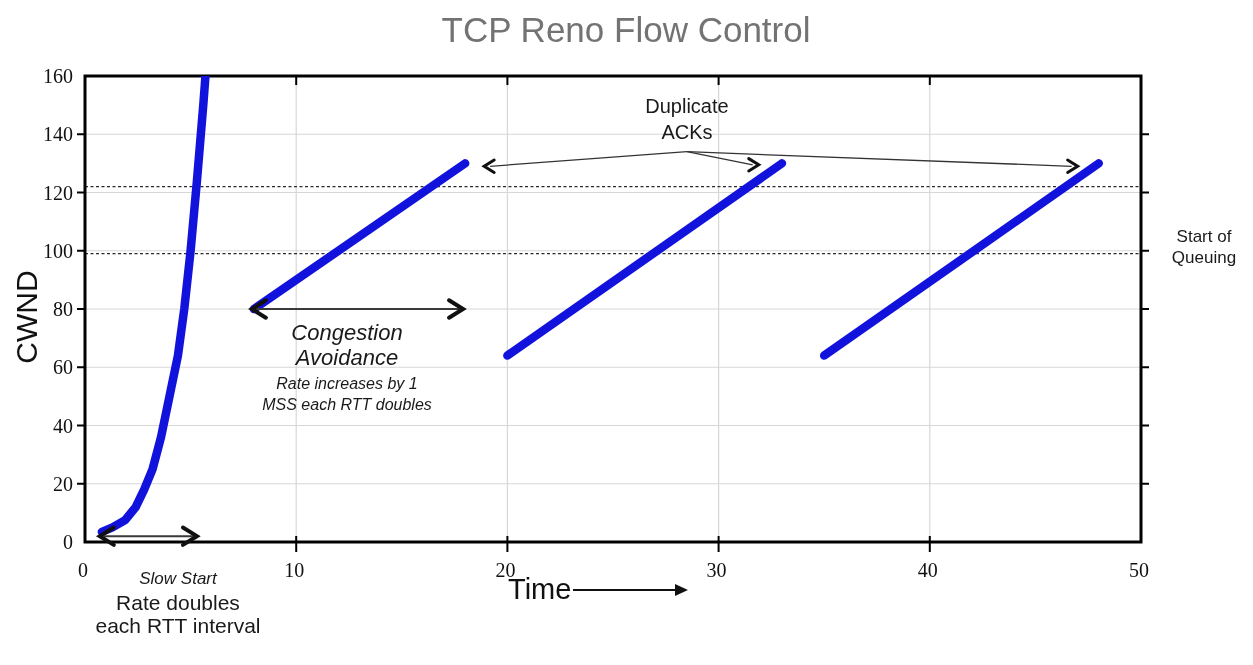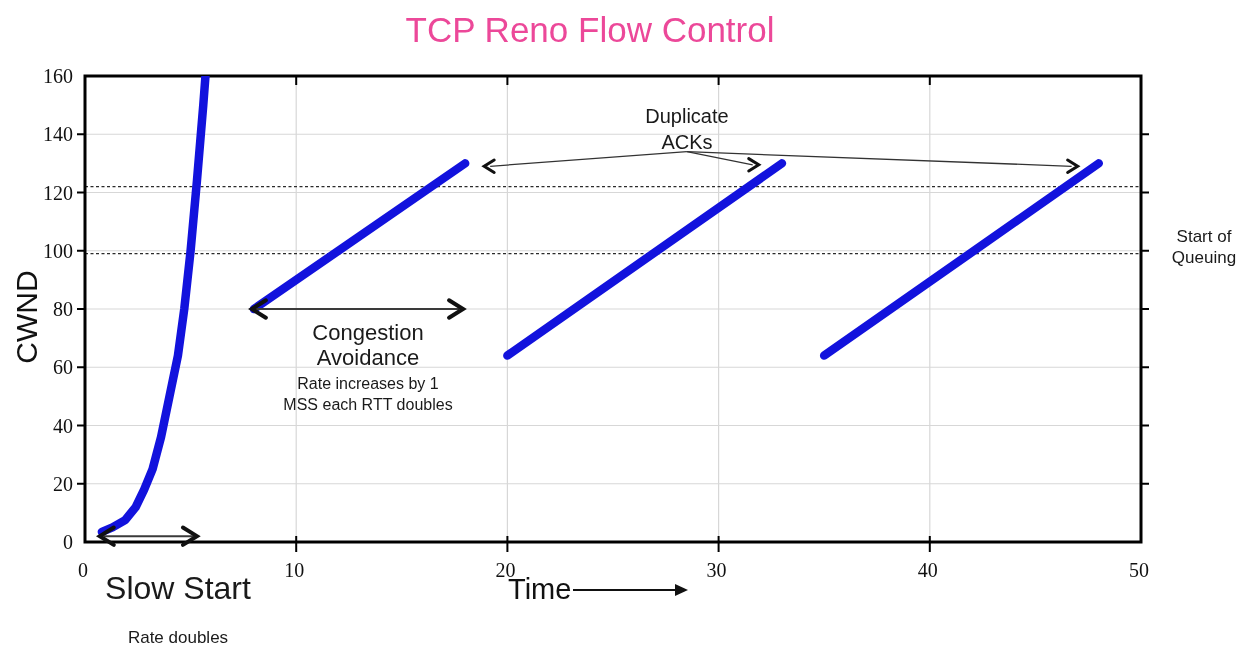--- a/index.html
+++ b/index.html
@@ -1,34 +1,34 @@
 <!DOCTYPE html>
 <html><head>
 <meta charset="utf-8">
 <style>
   html,body{margin:0;padding:0;background:#fff;}
   #stage{position:relative;width:1253px;height:665px;background:#fff;overflow:hidden;
          font-family:"Liberation Sans",sans-serif;color:#1a1a1a;}
   #plot-svg{position:absolute;left:0;top:0;}
   .chart-title{position:absolute;left:0;top:10px;width:1180px;text-align:center;
-               font-size:35px;color:#ec4899;}
+               font-size:35px;color:#737373;padding-left:36px;}
   .y-axis-title{position:absolute;left:-28px;top:300px;width:110px;text-align:center;
                 font-size:30px;color:#111;transform:rotate(-90deg);transform-origin:center;}
   .x-axis-title{position:absolute;left:508px;top:573px;font-size:29px;color:#111;
                 display:flex;align-items:center;}
   .ann{position:absolute;text-align:center;line-height:1.25;}
   .ann .hd{display:block;}
   .ann .ln{display:block;}
   .ann-slow{left:78px;top:568px;width:200px;}
-  .ann-slow .hd{font-size:32px;margin-bottom:18px;}
-  .ann-slow .ln{font-size:17px;line-height:23px;}
-  .ann-ca{left:273px;top:320px;width:190px;}
+  .ann-slow .hd{font-size:17px;margin-bottom:2px;font-style:italic;}
+  .ann-slow .ln{font-size:21px;line-height:23px;}
+  .ann-ca{left:252px;top:320px;width:190px;font-style:italic;}
   .ann-ca .hd{font-size:22px;line-height:25px;margin-bottom:3px;}
   .ann-ca .ln{font-size:16px;line-height:21px;}
-  .ann-dup{left:637px;top:93px;width:100px;font-size:20px;line-height:26px;margin-top:10px;}
+  .ann-dup{left:637px;top:93px;width:100px;font-size:20px;line-height:26px;}
   .ref-label{position:absolute;width:104px;text-align:center;font-size:17px;line-height:21px;}
   .ref-label.q-sat{left:1149px;top:153px;}
   .ref-label.q-start{left:1152px;top:226px;}
 </style>
 </head>
 <body>
 
 <div id="stage">
   <svg id="plot-svg" width="1253" height="665">
       <defs>
@@ -113,20 +113,21 @@
     <span>Time</span>
     <svg width="118" height="16">
       <line x1="2" y1="8" x2="104" y2="8" stroke="#111" stroke-width="2"></line>
       <path d="M104,2 L117,8 L104,14 Z" fill="#111"></path>
     </svg>
   </div>
 
   <div class="ann ann-slow">
     <span class="hd">Slow Start</span>
     <span class="ln">Rate doubles</span>
+    <span class="ln">each RTT interval</span>
   </div>
 
   <div class="ann ann-ca">
     <span class="hd">Congestion Avoidance</span>
     <span class="ln">Rate increases by 1</span>
     <span class="ln">MSS each RTT doubles</span>
   </div>
 
   <div class="ann ann-dup">Duplicate ACKs</div>
 

